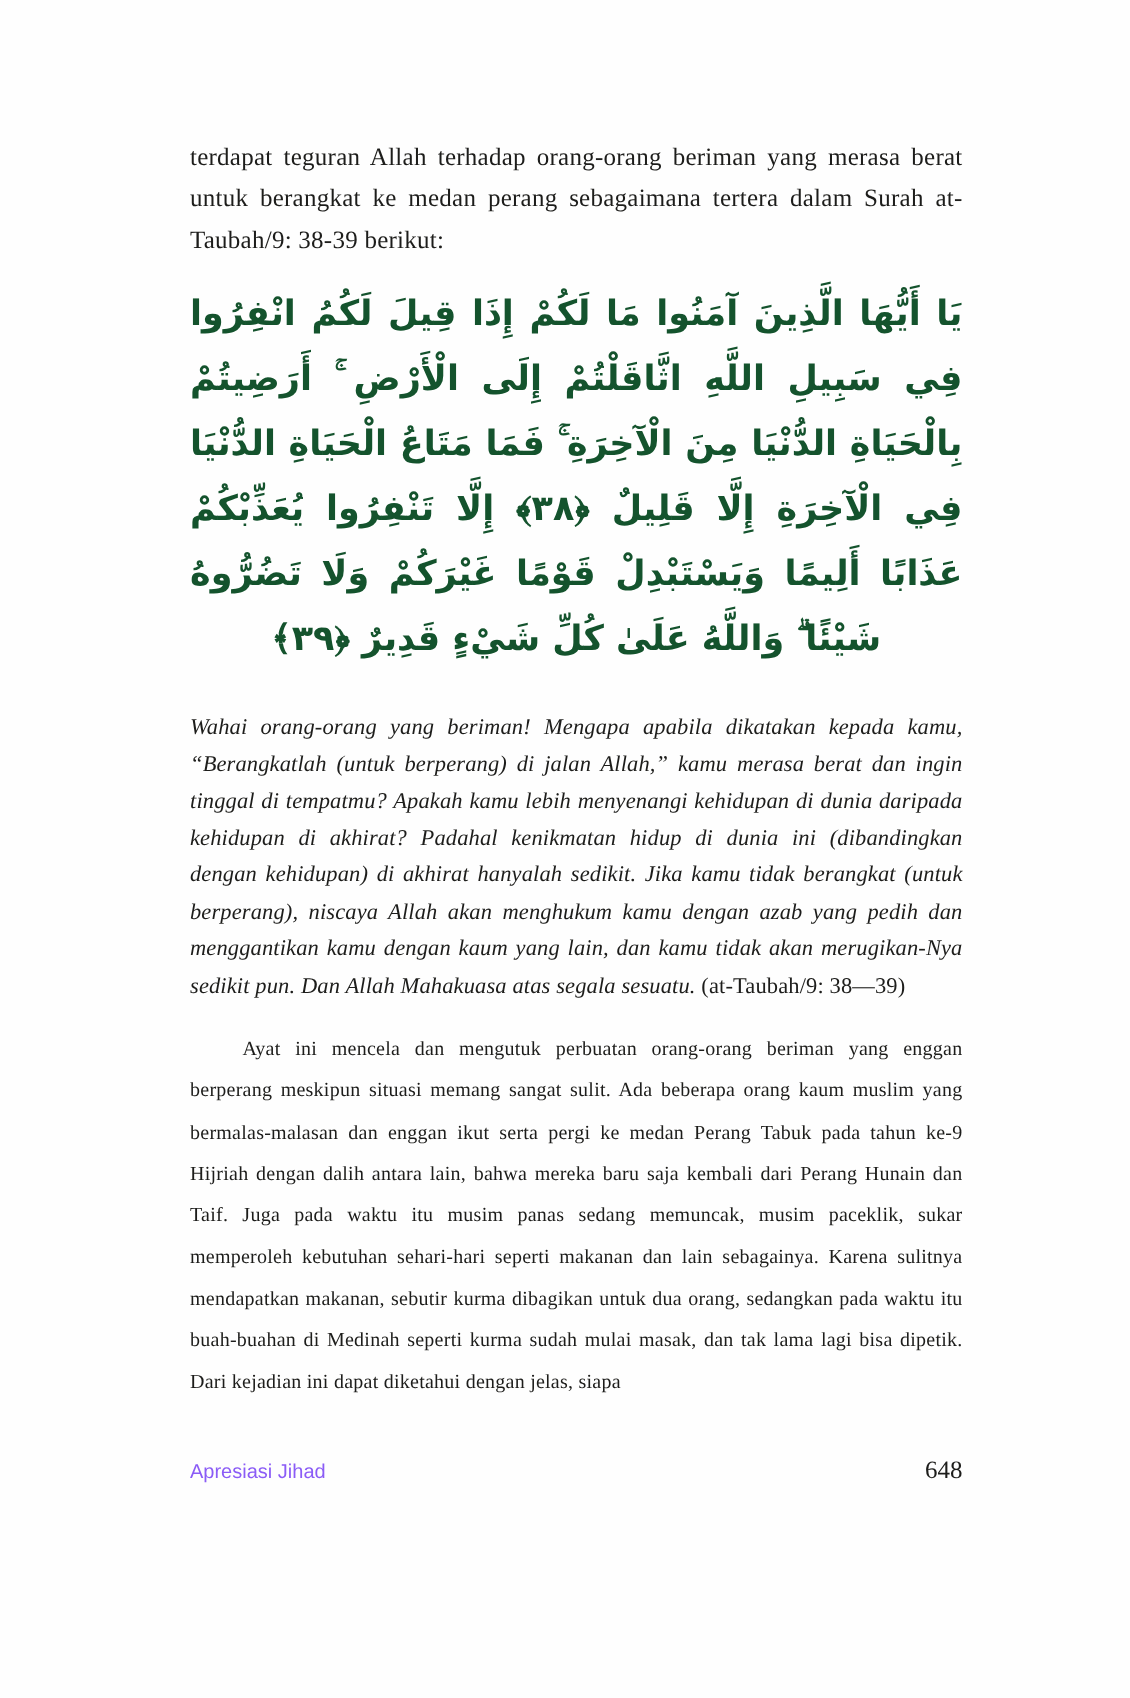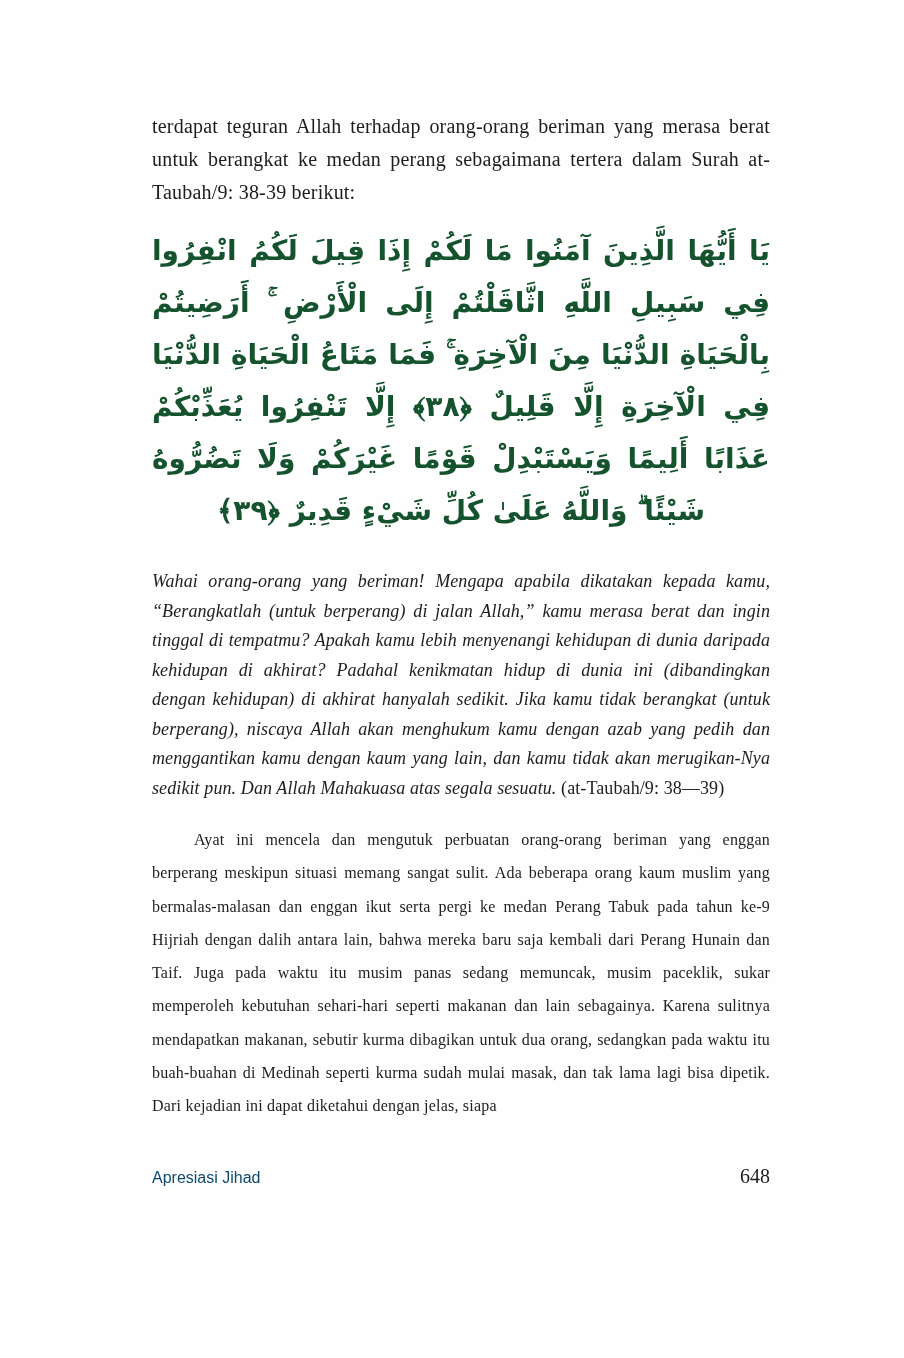--- a/index.html
+++ b/index.html
@@ -68,21 +68,21 @@
   
   .footer {
     margin-top: 42px;
     display: flex;
     justify-content: space-between;
     align-items: baseline;
   }
   .running {
     font-family: "Liberation Sans", sans-serif;
     font-size: 16px;
-    color: #0c4a6e;
+    color: #8b5cf6;
   }
   .pnum {
     font-family: "Liberation Serif", serif;
     font-size: 20px;
     color: #1d1d1b;
   }
 </style>
 </head>
 <body>
 

